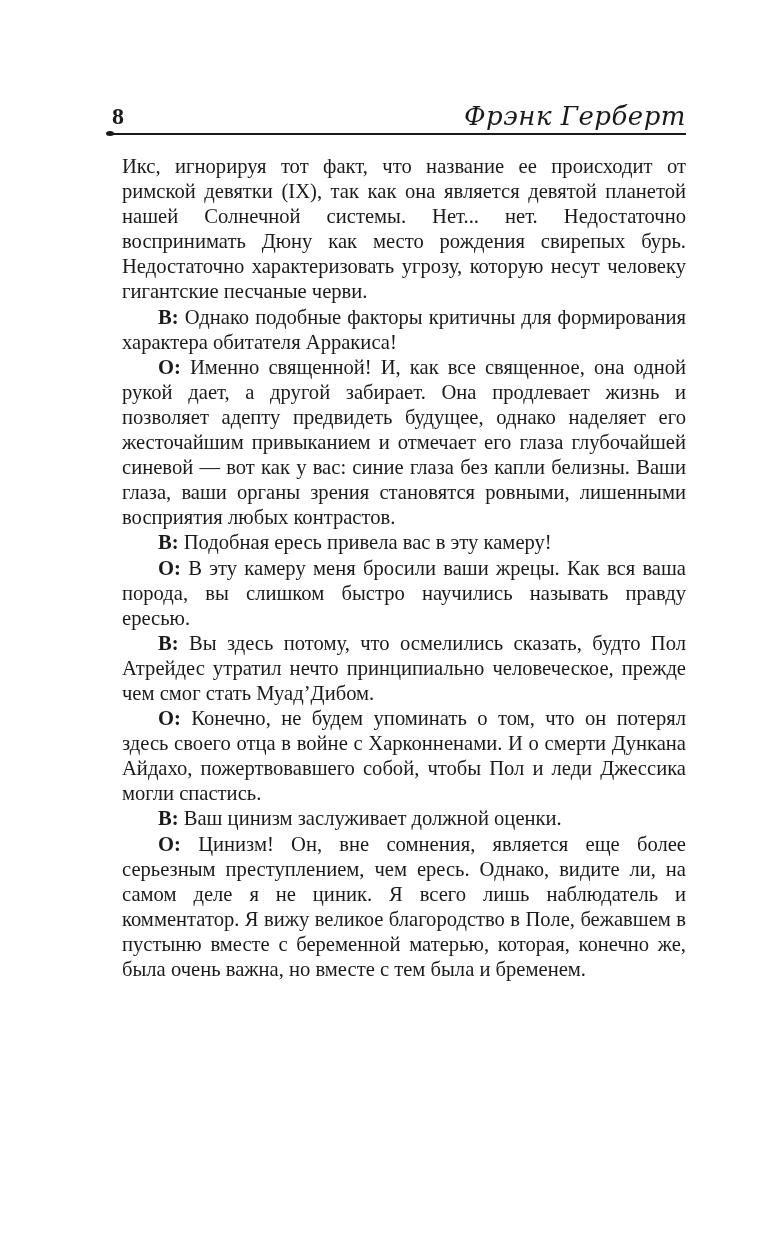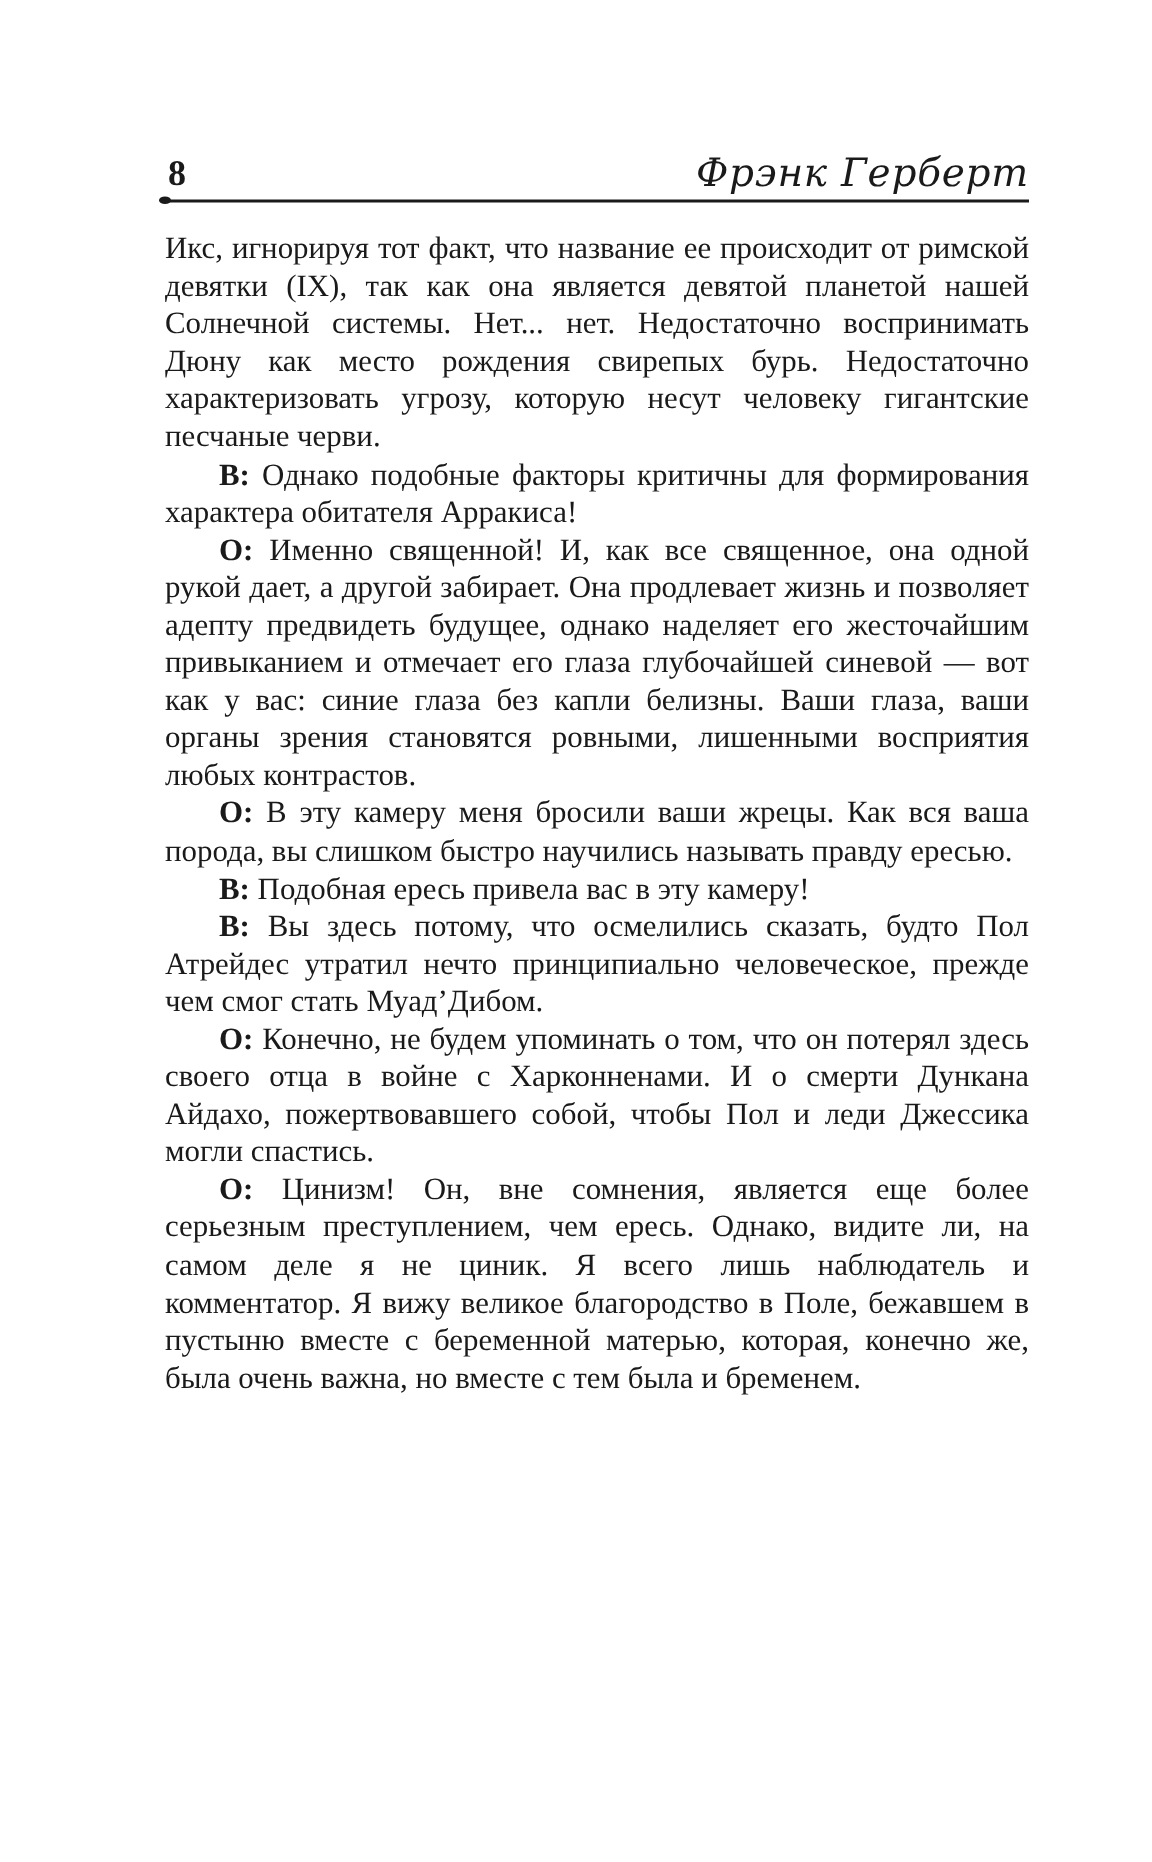--- a/index.html
+++ b/index.html
@@ -3,39 +3,40 @@
 <meta charset="utf-8">
 <style>
   html, body { margin:0; padding:0; background:#ffffff; }
   body { width:768px; height:1241px; position:relative; overflow:hidden; color:#1a1a1a; }
   .page { position:absolute; left:110px; top:100px; width:576px; }
   .header { position:relative; height:34px; }
   .page-number { position:absolute; left:2px; top:2px; font-family:"Liberation Serif", serif; font-weight:bold; font-size:24px; line-height:28px; }
   .running-head { position:absolute; right:0; top:2px; font-family:"DejaVu Serif", serif; font-style:italic; font-size:26px; line-height:28px; letter-spacing:0.5px; }
   .rule { position:absolute; left:0; right:0; top:33px; height:2px; background:#1a1a1a; }
   .rule-dot { position:absolute; left:-4px; top:31px; width:8px; height:5px; border-radius:50%; background:#1a1a1a; }
-  .body-text { margin-top:20px; font-family:"Liberation Serif", serif; font-size:20.6px; line-height:25.1px; text-align:justify; hyphens:manual; }
+  .body-text { margin-top:20px; font-family:"Liberation Serif", serif; font-size:20.6px; line-height:25.1px; text-align:justify; hyphens:manual;margin-left:12px; }
   .para { margin:0; text-indent:0; }
   .para.indent { text-indent:36px;font-family:Liberation Serif, serif; }
   .speaker { font-weight:bold; }
 </style>
 </head>
 <body>
 
 <div class="page">
   <div class="header">
     <span class="page-number">8</span>
     <span class="running-head">Фрэнк Герберт</span>
     <div class="rule"></div>
     <div class="rule-dot"></div>
   </div>
 
   <div class="body-text">
     <p class="para"><span class="speaker"></span><span>Икс, игнорируя тот факт, что название ее происходит от римской девятки (IX), так как она является девятой планетой нашей Солнечной системы. Нет... нет. Недостаточно воспринимать Дюну как место рождения свирепых бурь. Недостаточно характеризовать угрозу, которую несут человеку гигантские песчаные черви.</span></p>
     <p class="para indent"><span class="speaker">В:</span><span> Однако подобные факторы критичны для формирования характера обитателя Арракиса!</span></p>
     <p class="para indent"><span class="speaker">О:</span><span> Именно священной! И, как все священное, она одной рукой дает, а другой забирает. Она продлевает жизнь и позволяет адепту предвидеть будущее, однако наделяет его жесточайшим привыканием и отмечает его глаза глубочайшей синевой — вот как у вас: синие глаза без капли белизны. Ваши глаза, ваши органы зрения становятся ровными, лишенными восприятия любых контрастов.</span></p>
+    <p class="para indent"><span class="speaker">В:</span><span> Подобная ересь привела вас в эту камеру!</span></p>
     <p class="para indent"><span class="speaker">О:</span><span> В эту камеру меня бросили ваши жрецы. Как вся ваша порода, вы слишком быстро научились называть правду ересью.</span></p>
-    <p class="para indent"><span class="speaker">В:</span><span> Подобная ересь привела вас в эту камеру!</span></p>
     <p class="para indent"><span class="speaker">В:</span><span> Вы здесь потому, что осмелились сказать, будто Пол Атрейдес утратил нечто принципиально человеческое, прежде чем смог стать Муад’Дибом.</span></p>
     <p class="para indent"><span class="speaker">О:</span><span> Конечно, не будем упоминать о том, что он потерял здесь своего отца в войне с Харконненами. И о смерти Дункана Айдахо, пожертвовавшего собой, чтобы Пол и леди Джессика могли спастись.</span></p>
+    <p class="para indent"><span class="speaker">В:</span><span> Ваш цинизм заслуживает должной оценки.</span></p>
     <p class="para indent"><span class="speaker">О:</span><span> Цинизм! Он, вне сомнения, является еще более серьезным преступлением, чем ересь. Однако, видите ли, на самом деле я не циник. Я всего лишь наблюдатель и комментатор. Я вижу великое благородство в Поле, бежавшем в пустыню вместе с беременной матерью, которая, конечно же, была очень важна, но вместе с тем была и бременем.</span></p>
   </div>
 </div>
 
 </body></html>

